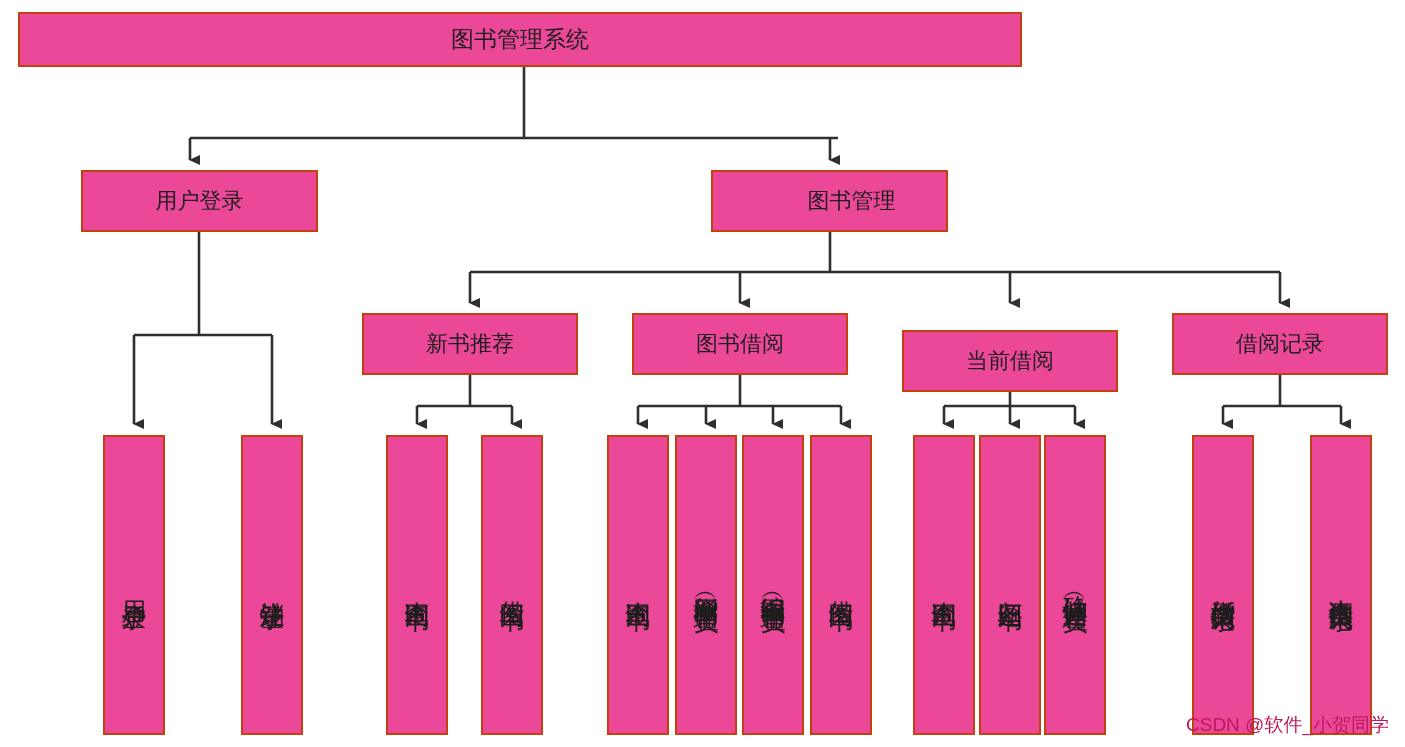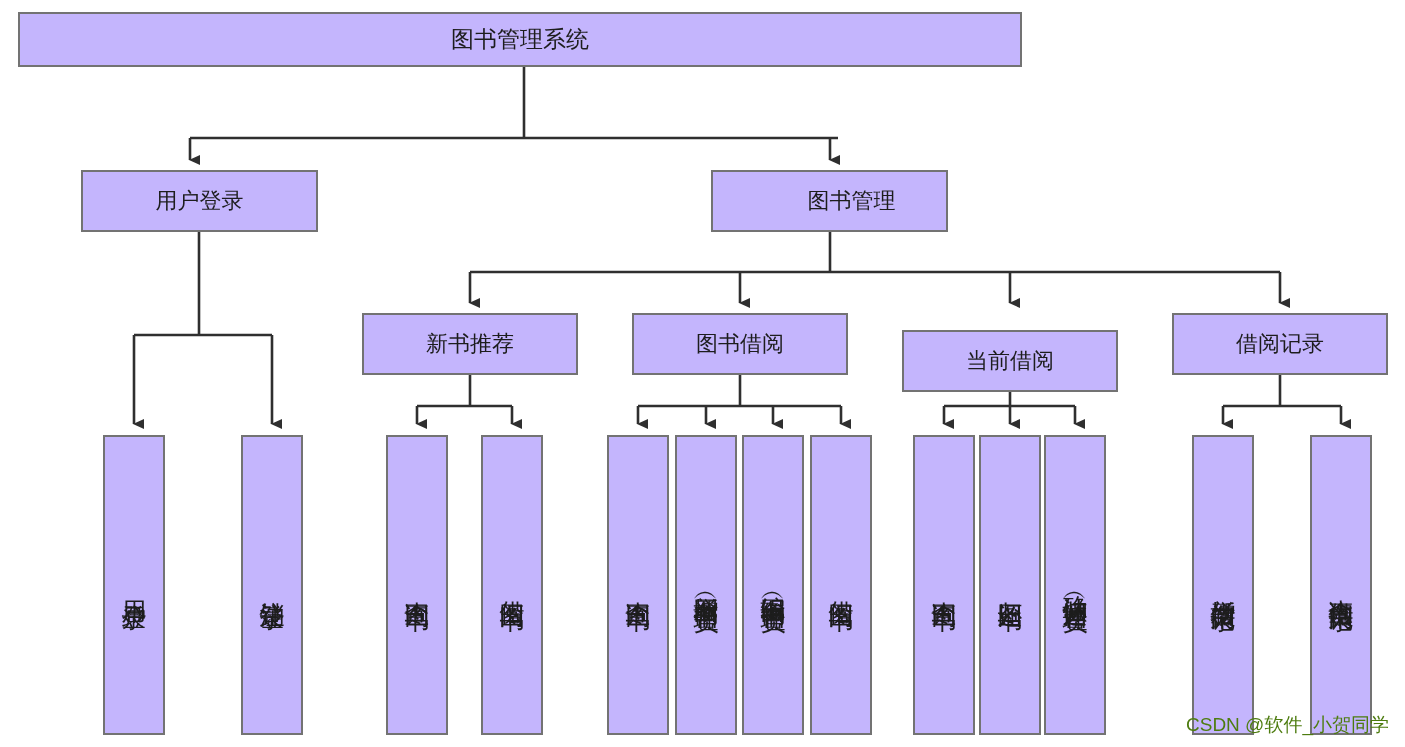--- a/index.html
+++ b/index.html
@@ -20,22 +20,22 @@
   svg.edges {
     position: absolute;
     left: 0;
     top: 0;
     width: 1405px;
     height: 747px;
   }
   .node {
     position: absolute;
     box-sizing: border-box;
-    background: #c4b5fd;
-    border: 2px solid #737373;
+    background: #ec4899;
+    border: 2px solid #c2410c;
     display: flex;
     align-items: center;
     justify-content: center;
     z-index: 2;
   }
   .node-label {
     color: #1d1d1d;
     text-align: center;
     line-height: 1.18;
     white-space: nowrap;
@@ -56,21 +56,21 @@
     text-orientation: upright;
     font-size: 25px;
     letter-spacing: 2px;
     line-height: 1;
   }
   .watermark {
     position: absolute;
     left: 1186px;
     top: 712px;
     font-size: 19px;
-    color: #4d7c0f;
+    color: #be185d;
     white-space: nowrap;
     z-index: 5;
     font-family: "Liberation Sans", "DejaVu Sans", sans-serif;
   }
 </style>
 </head>
 <body>
 
 <div id="canvas">
 

